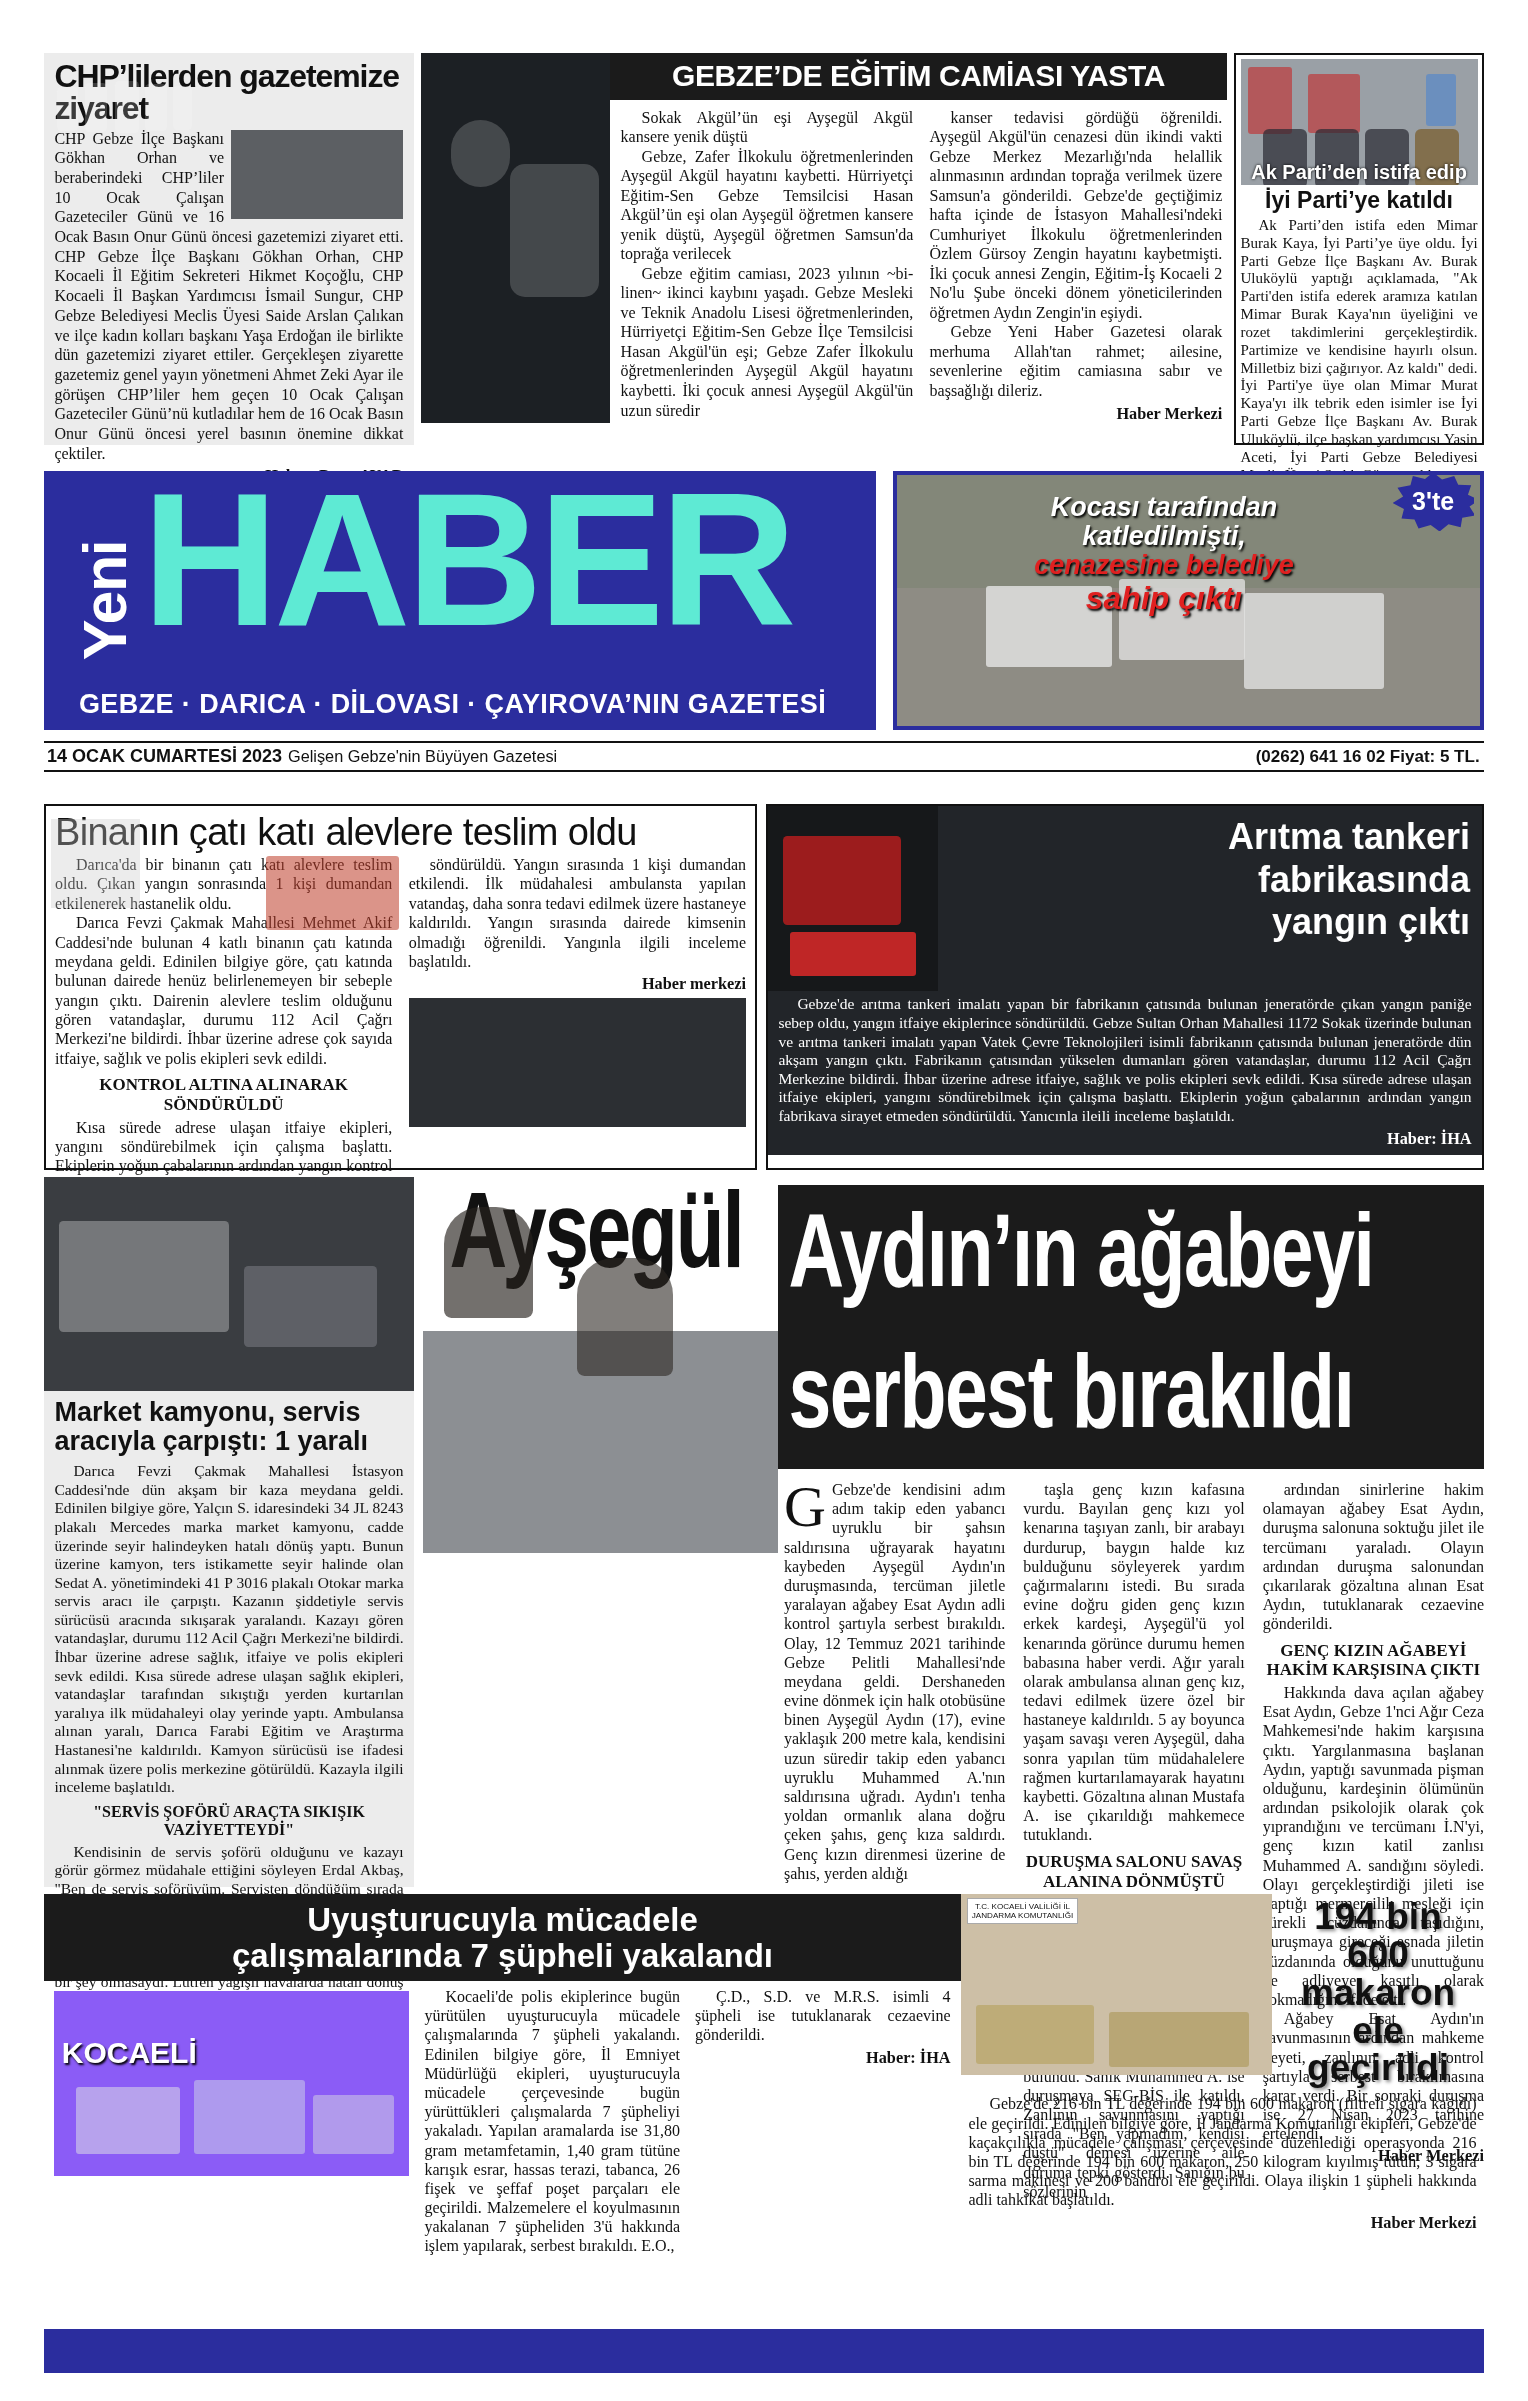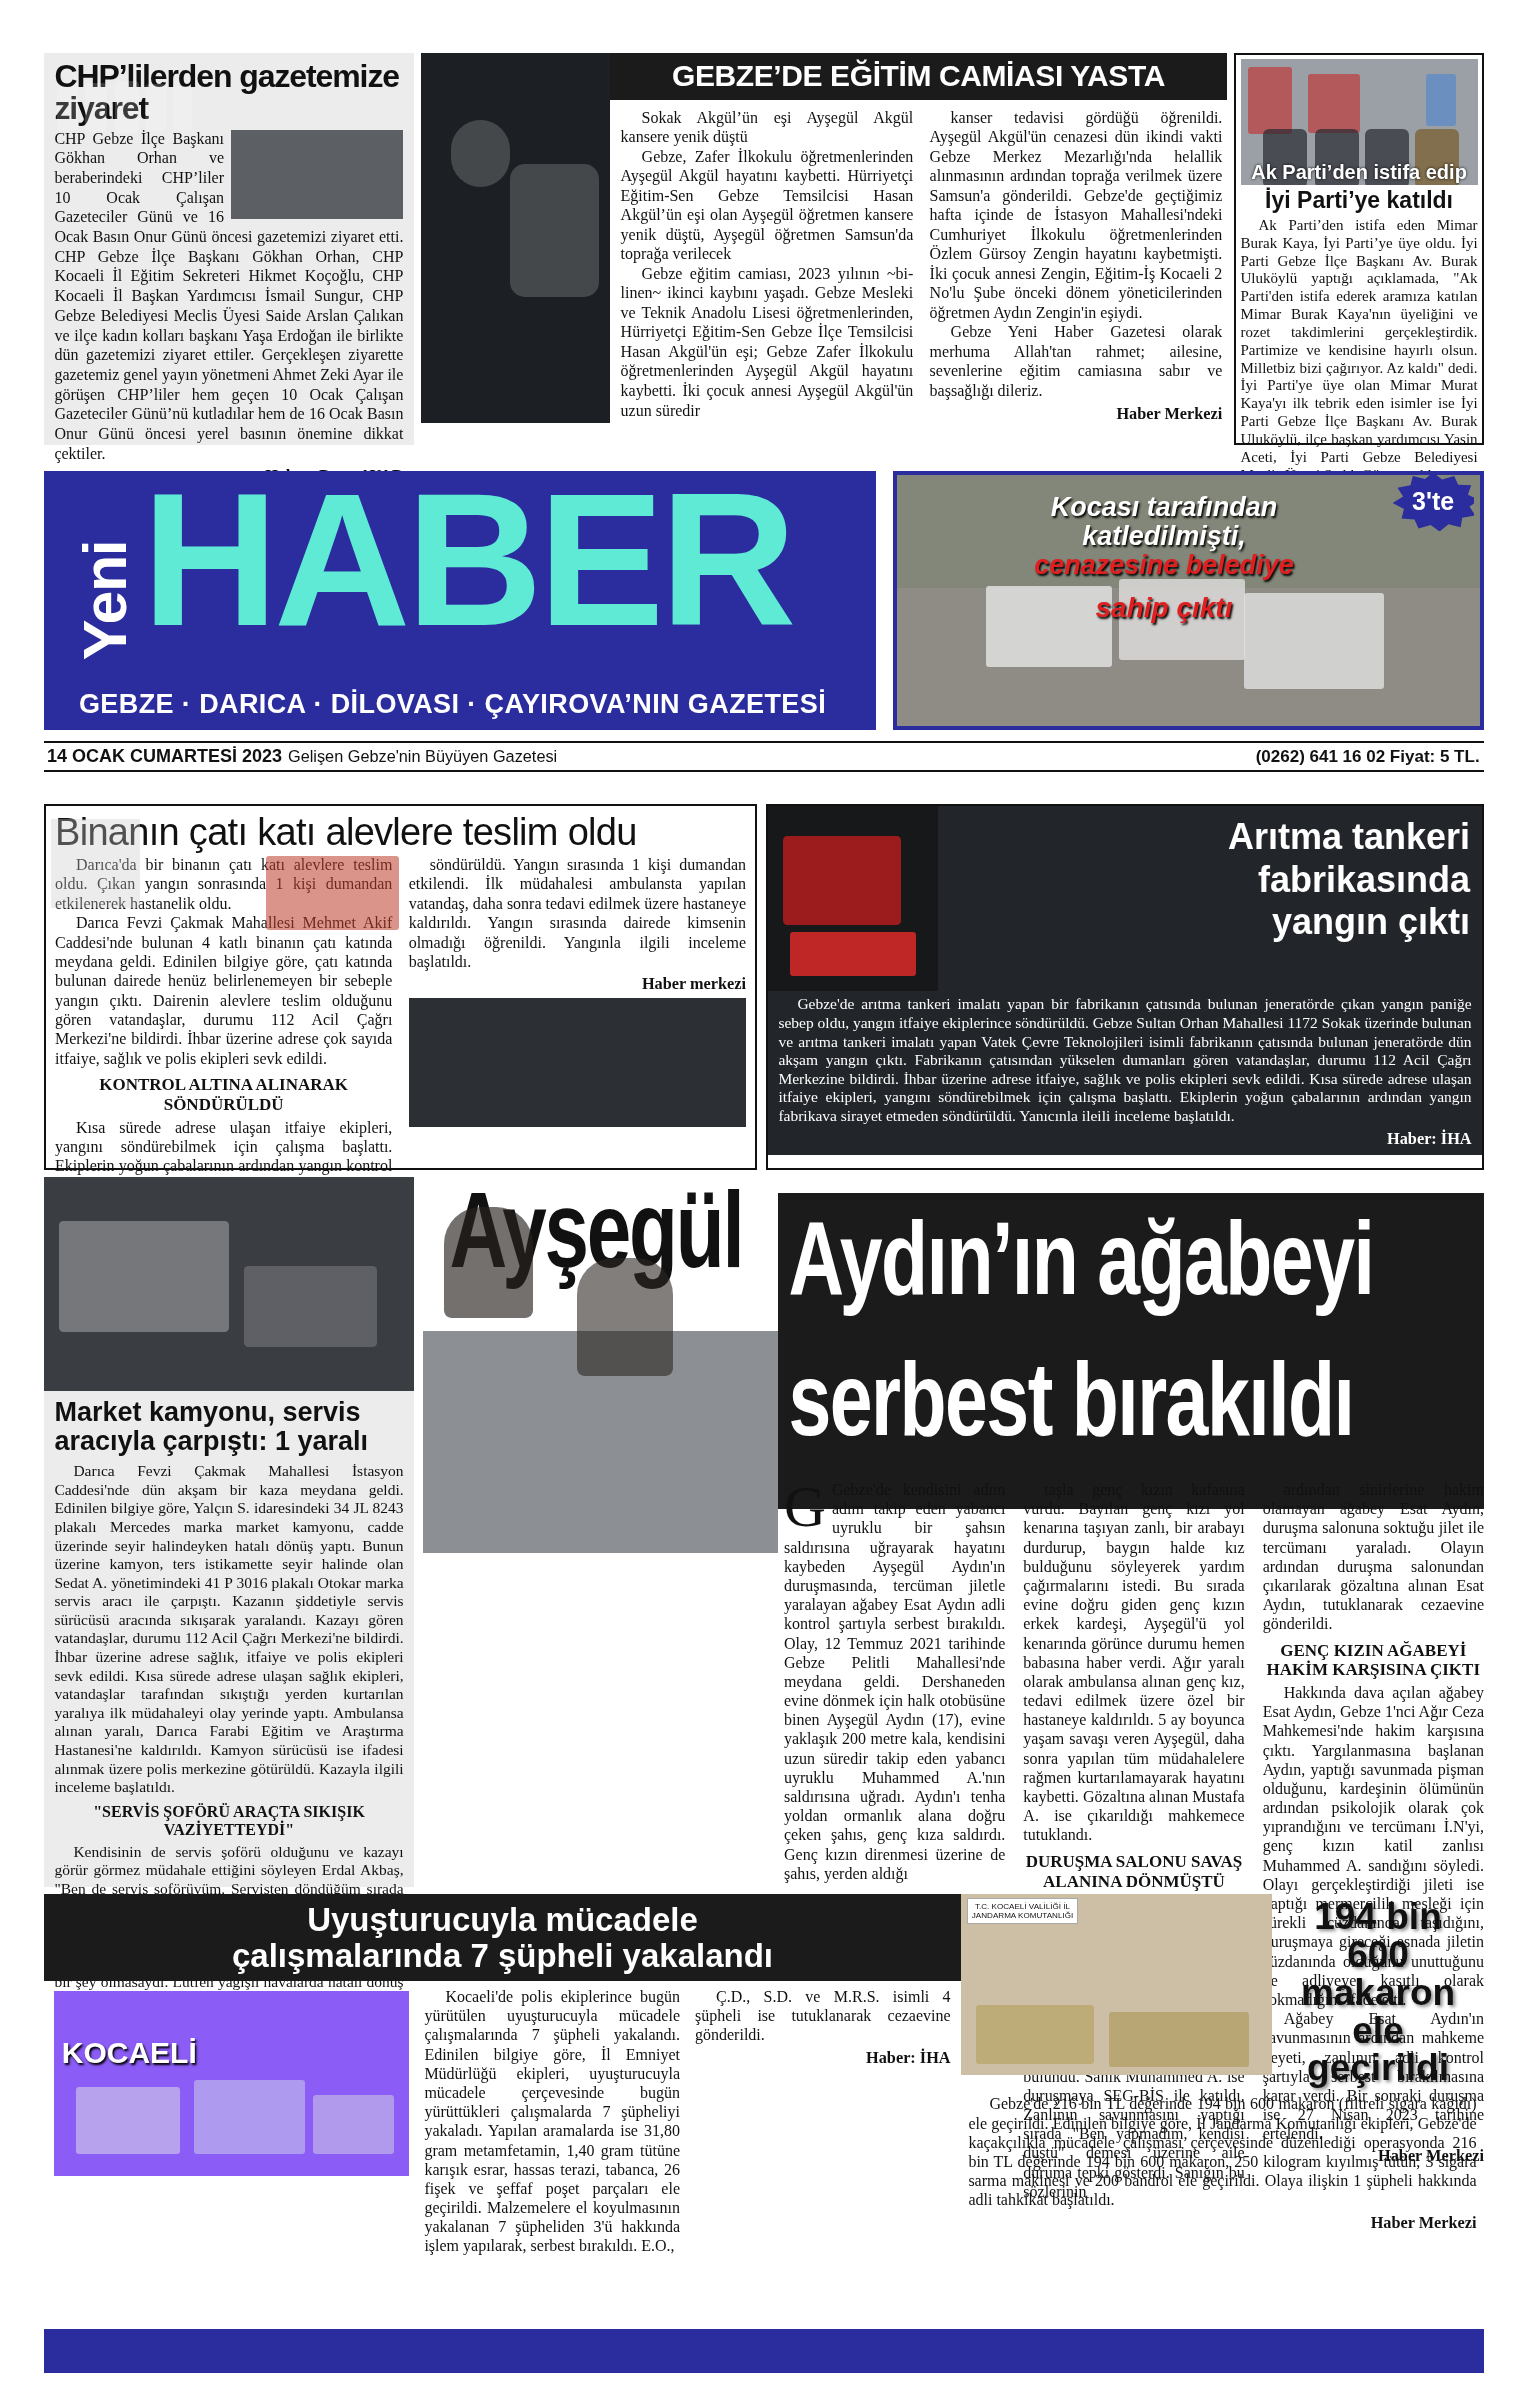--- a/index.html
+++ b/index.html
@@ -67,21 +67,21 @@
               font-family:"Liberation Sans", sans-serif; font-style:italic; font-weight:bold;
               font-size:27px; text-shadow:1.5px 1.5px 2.2px #000;}
   .rb-line2 { position:absolute; left:0; right:49px; top:46px; text-align:center; color:#fff;
               font-family:"Liberation Sans", sans-serif; font-style:italic; font-weight:bold;
               font-size:27px; text-shadow:1.5px 1.5px 2.2px #000;}
   .rb-line3 { position:absolute; left:0; right:49px; top:75px; text-align:center; color:#e02020;
               font-family:"Liberation Sans", sans-serif; font-style:italic; font-weight:bold;
               font-size:27px; text-shadow:1.5px 1.5px 2.2px #000;}
   .rb-line4 { position:absolute; left:0; right:49px; top:105px; text-align:center; color:#e02020;
               font-family:"Liberation Sans", sans-serif; font-style:italic; font-weight:bold;
-              font-size:28px; text-shadow:1.5px 1.5px 2.2px #000;margin-top:12px;}
+              font-size:32px; text-shadow:1.5px 1.5px 2.2px #000;}
   .star { position:absolute; right:6px; top:-3px; width:81px; height:59px; background:#2b2d9e;
           color:#fff; font-family:"Liberation Sans", sans-serif; font-weight:bold; font-size:25px;
           display:flex; align-items:center; justify-content:center;
           clip-path: polygon(50% 0%,61% 12%,76% 6%,81% 21%,97% 22%,93% 38%,107% 47%,95% 58%,
                              102% 73%,86% 77%,84% 93%,69% 88%,58% 100%,47% 89%,32% 95%,27% 80%,
                              11% 78%,14% 62%,0% 52%,13% 41%,6% 26%,22% 22%,25% 6%,40% 11%);}
   .dateline { position:absolute; left:0; top:279px; width:1440px; border-top:2.2px solid #111;
               border-bottom:2.2px solid #111; height:31px; display:flex; align-items:center;
               font-family:"Liberation Sans", sans-serif; font-weight:bold; font-size:18px;}
   .dateline .dl-date { width:244px; padding-left:3px;}
@@ -117,21 +117,21 @@
   .mk .txt { font-size:15.5px; line-height:1.2; text-align:justify;}
   .mk .txt p { text-indent:19px;}
   .mk .sub { font-weight:bold; text-align:center; font-size:16px; margin:6px 0 3px; line-height:1.15;}
 
   .ag { flex:1; position:relative; }
   .ag .agtop { display:flex; }
   .ag .agleft-title { width:355px; padding-left:9px;text-align:center; }
   .ag .agleft-title .word { font-family:"Liberation Sans", sans-serif; font-weight:bold;
       font-size:80px; letter-spacing:-2.2px; line-height:1.0; transform: scaleY(1.35); transform-origin: top left;}
   .ag .agphoto { width:355px; height:222px; background:#8c8f93; margin-top:74px;}
-  .ag .agblack { position:absolute; left:364px; top:16px; right:0; height:316px; background:#1b1b1b;
+  .ag .agblack { position:absolute; left:364px; top:8px; right:0; height:284px; background:#1b1b1b;
                  color:#fff; font-family:"Liberation Sans", sans-serif; font-weight:bold;
                  font-size:77px; line-height:1.0; padding:13.3px 13.3px 0 10.4px; letter-spacing:-1.5px;}
   .ag .agblack span { display:block; transform: scaleY(1.35); transform-origin:top left;}
   .ag .agcols { position:absolute; left:364px; top:303px; right:0; bottom:0; display:flex; gap:18px;
                 padding-left:6px;}
   .ag .agcols .col { flex:1; font-size:16px; line-height:1.2; text-align:justify;}
   .ag .agcols .col p { text-indent:21px;}
   .dropcap { float:left; font-family:"Liberation Serif", serif; font-size:58px; line-height:0.78;
              padding:4.4px 6px 0 0; font-weight:normal;}
 

